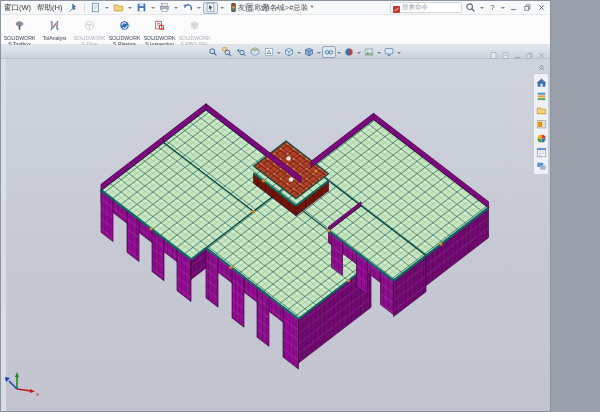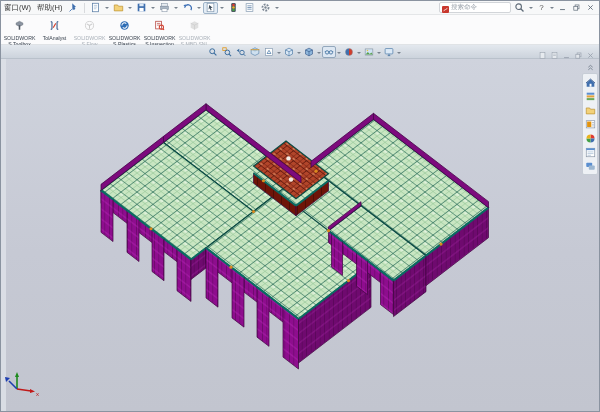--- a/index.html
+++ b/index.html
@@ -1,17 +1,17 @@
 <!DOCTYPE html>
 <html><head>
 <meta charset="utf-8">
 <style>
   html,body{margin:0;padding:0;background:#9aa0ab;}
   *{box-sizing:border-box;font-family:"Liberation Sans",sans-serif;}
-  #app{position:relative;width:600px;height:412px;background:#e5e5e5;overflow:hidden;border:1px solid #8a93a0;}
+  #app{position:relative;width:551px;height:412px;background:#e5e5e5;overflow:hidden;border:1px solid #8a93a0;}
   
   #titlebar{position:absolute;top:0;left:0;right:0;height:14px;background:#f7f8f9;border-bottom:1px solid #e4e6e8;display:flex;align-items:center;}
   .menu-item{font-size:7.5px;color:#333;padding:0 3px;cursor:default;}
   .vsep{width:1px;height:10px;background:#d8dadd;margin:0 3px;}
   .ibtn{display:flex;align-items:center;height:12px;padding:0 1px;border:1px solid transparent;border-radius:2px;}
   .ibtn svg{width:11px;height:11px;}
   .ibtn.pressed{border-color:#9fb4c9;background:#e3ecf5;}
   .caret{width:0;height:0;border:2.4px solid transparent;border-top-color:#7a8受290;border-top-color:#78828e;margin:3px 1px 0 1px;}
   #qat{display:flex;align-items:center;gap:1px;}
   #win-title{position:absolute;left:50%;top:0;transform:translateX(-50%);height:14px;line-height:14px;font-size:7.5px;color:#555;white-space:nowrap;}
@@ -121,20 +121,21 @@
           </svg>
         </span>
         <span class="ibtn">
           <svg viewBox="0 0 13 13">
             <circle cx="6.5" cy="6.5" r="3.6" fill="none" stroke="#7c8794" stroke-width="2.1" stroke-dasharray="2.2 1.4"></circle>
             <circle cx="6.5" cy="6.5" r="1.4" fill="#7c8794"></circle>
           </svg>
         </span>
         <span class="caret"></span>
       </div>
+  <div id="win-title">友信.欧尚名城&gt;#总装 *</div>
   <div id="tb-right">
     <div id="searchbox">
       <span id="sw-badge-slot"><svg viewBox="0 0 13 13">
               <rect width="13" height="13" rx="2" fill="#c8372d"></rect>
               <path d="M3 8.8c3.2-.6 3.8-3.8 7-4.4" stroke="#fff" stroke-width="1.5" fill="none"></path>
             </svg></span>
       <span id="search-ph">搜索命令</span>
     </div>
     <span class="ibtn" id="mag-slot">
           <svg viewBox="0 0 13 13">

